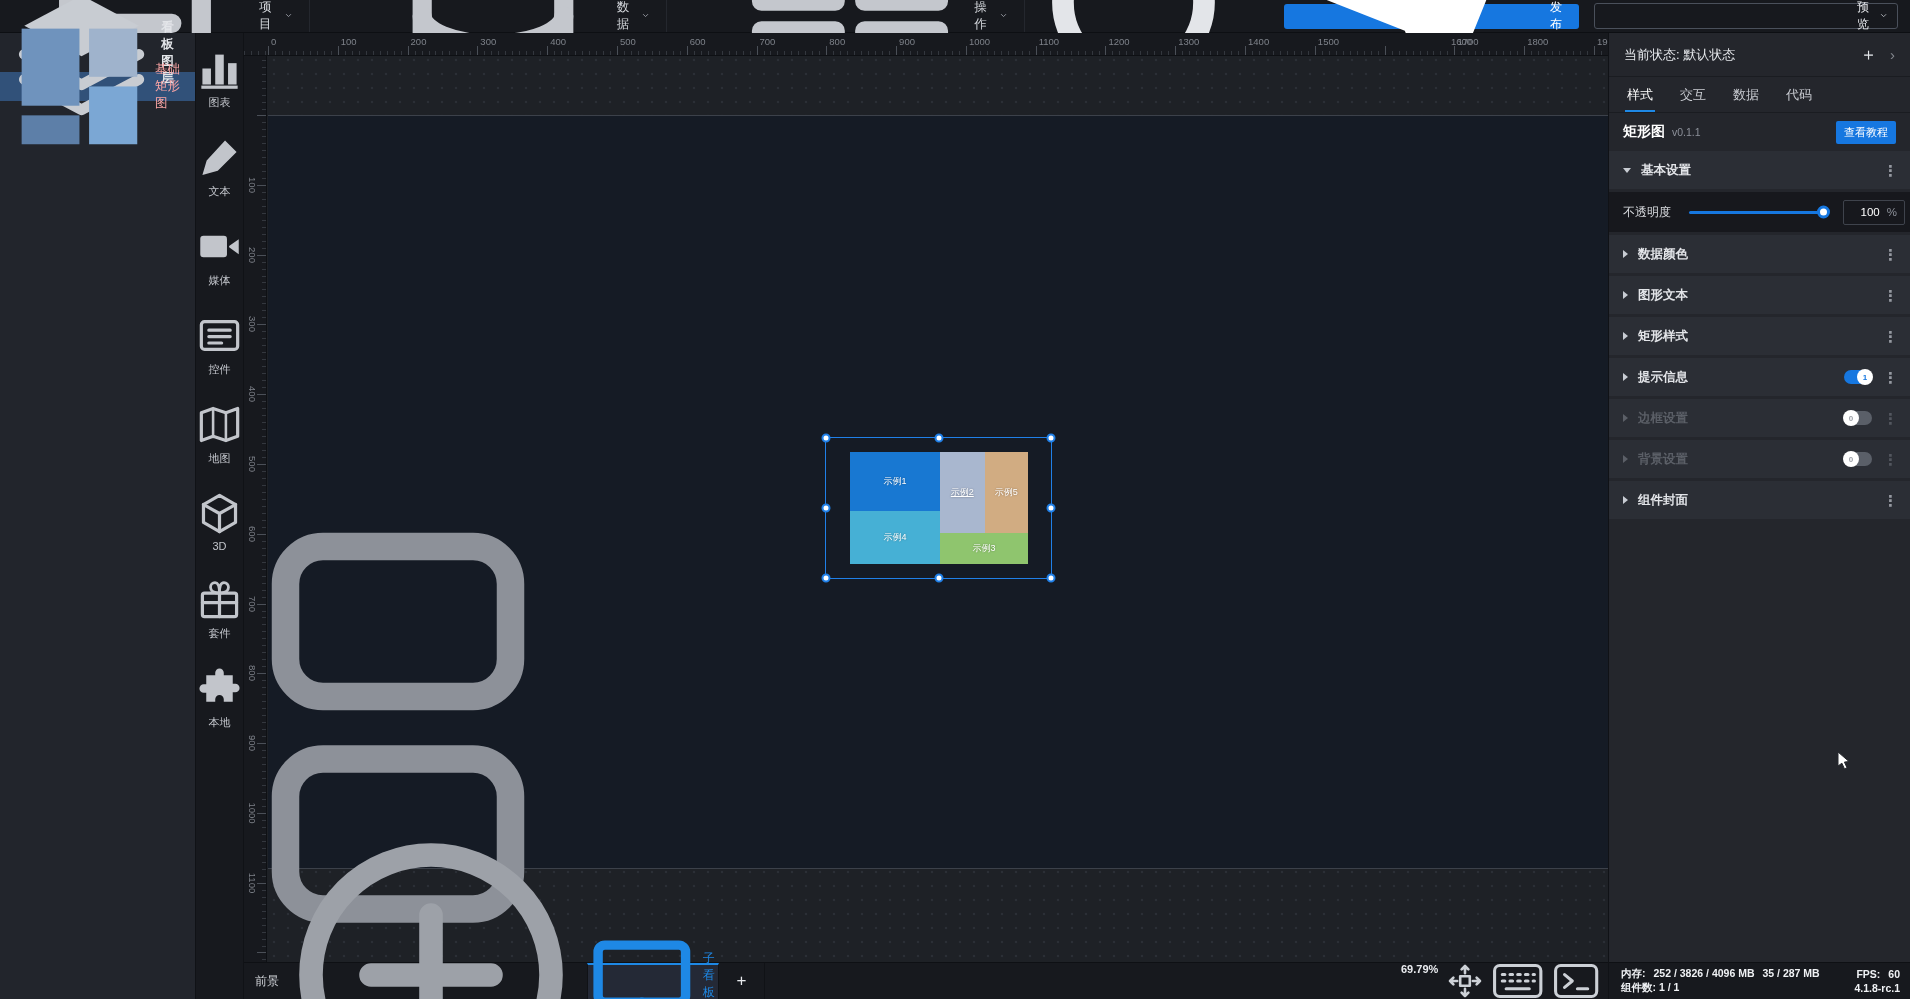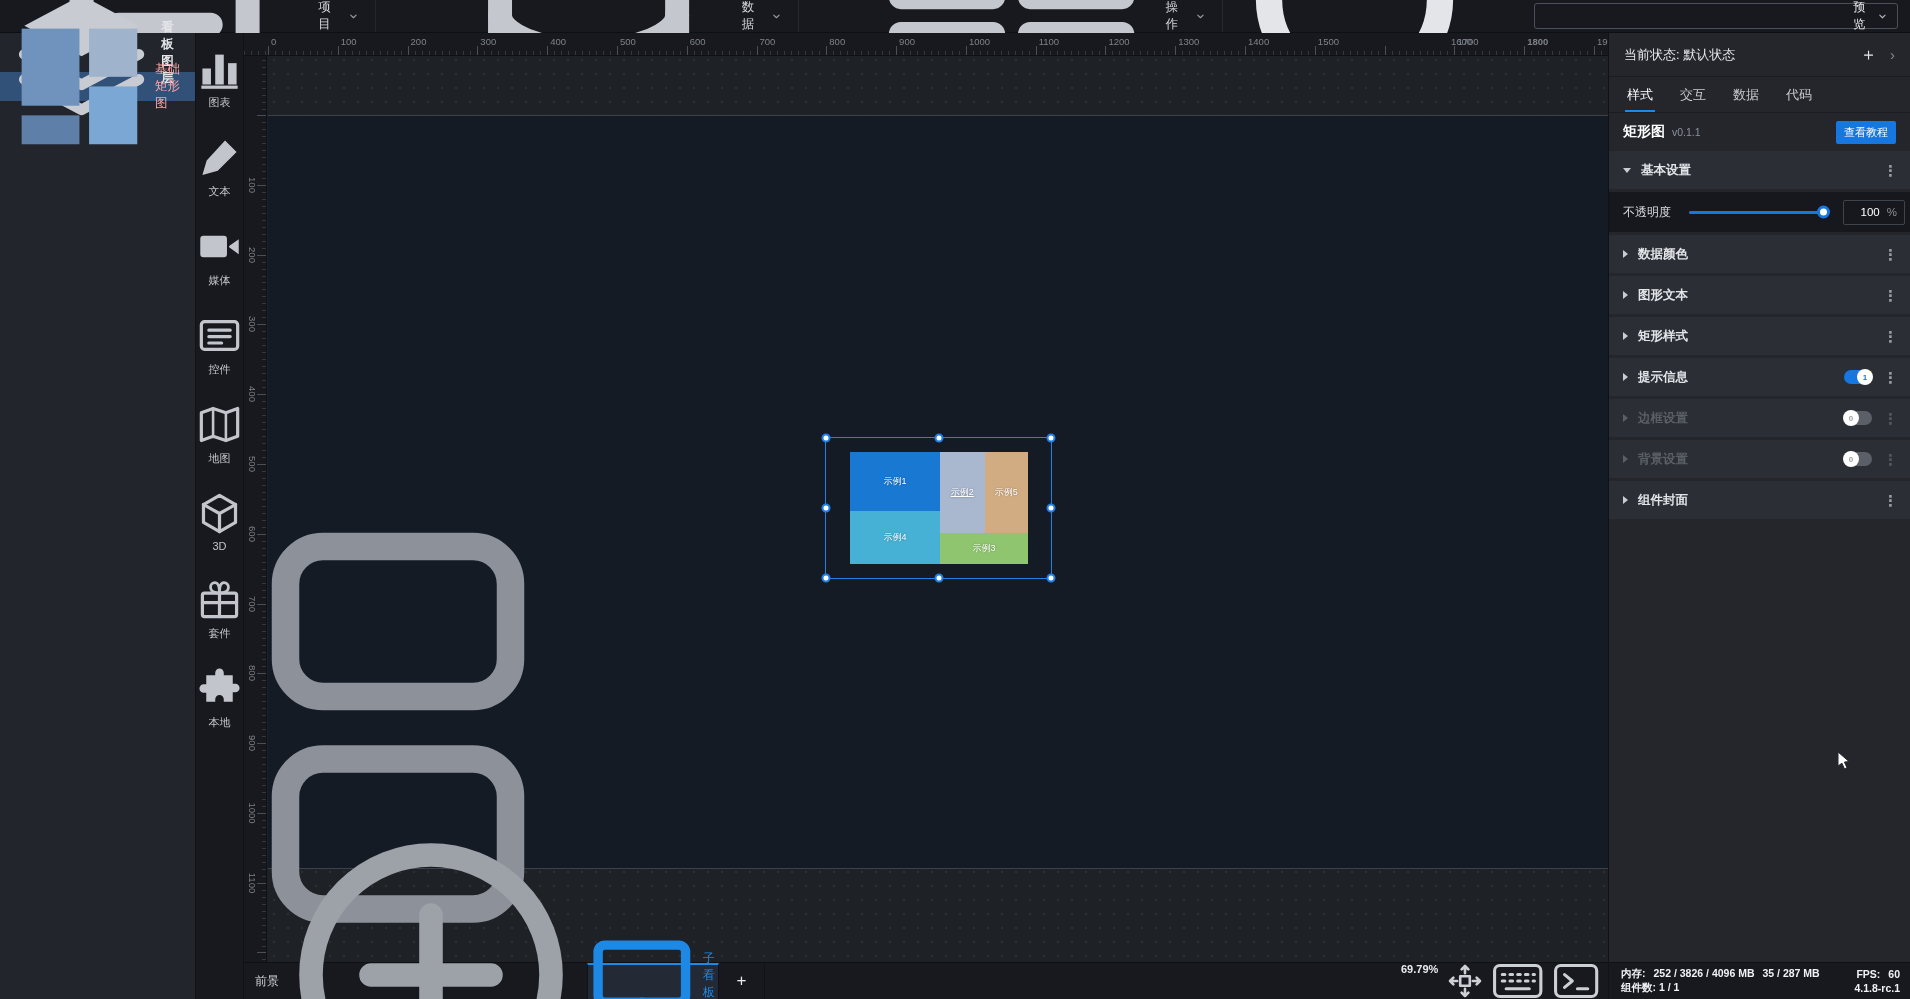--- a/index.html
+++ b/index.html
@@ -178,20 +178,28 @@
           </span>
         </div>
       </div>
     <div class="topbar-right">
       <span class="search-ic" style="display: inline-flex;">
           <svg viewBox="0 0 18 18" fill="none" stroke="currentColor" stroke-width="1.3" stroke-linecap="round" stroke-linejoin="round" style="display:block;width:100%;height:100%">
             <circle cx="8" cy="8" r="5.2" stroke-width="1.6"></circle>
             <path d="M12 12l4 4" stroke-width="1.6"></path>
           </svg>
         </span>
+      <button class="btn-publish">
+        <span style="display: inline-flex;">
+            <svg viewBox="0 0 16 16" fill="none" stroke="currentColor" stroke-width="1.3" stroke-linecap="round" stroke-linejoin="round" style="display:block;width:100%;height:100%">
+              <path d="M1.5 6.8L14.8 1.2 9.3 14.8 7.1 9z" fill="currentColor" stroke="none"></path>
+            </svg>
+          </span>
+        <span>发布</span>
+      </button>
       <button class="btn-preview">
         <span style="display: inline-flex;">
             <svg viewBox="0 0 16 16" fill="none" stroke="currentColor" stroke-width="1.3" stroke-linecap="round" stroke-linejoin="round" style="display:block;width:100%;height:100%">
               <path d="M2 5V2h3M11 2h3v3M14 11v3h-3M5 14H2v-3" stroke-width="1.5"></path>
             </svg>
           </span>
         <span>预览</span>
         <span class="chev" style="display: inline-flex; width: 9px;">
             <svg viewBox="0 0 10 10" fill="none" stroke="currentColor" stroke-width="1.3" stroke-linecap="round" stroke-linejoin="round" style="display:block;width:100%;height:100%">
               <path d="M2 3.5l3 3 3-3"></path>
@@ -315,21 +323,21 @@
           <span class="lbl" style="left: 585.32px;">800</span>
           <span class="lbl" style="left: 655.11px;">900</span>
           <span class="lbl" style="left: 724.9px;">1000</span>
           <span class="lbl" style="left: 794.69px;">1100</span>
           <span class="lbl" style="left: 864.48px;">1200</span>
           <span class="lbl" style="left: 934.27px;">1300</span>
           <span class="lbl" style="left: 1004.06px;">1400</span>
           <span class="lbl" style="left: 1073.85px;">1500</span>
           <span class="lbl" style="left: 1207px; text-align: center;">1600</span>
           <span class="lbl" style="left: 1213.43px;">1700</span>
-          <span class="lbl" style="left: 1283.22px; font-weight: bold;">1800</span>
+          <span class="lbl" style="left: 1283.22px;">1800</span>
           <span class="lbl" style="left: 1353.01px;">1900</span>
         </div>
       <div class="ruler-v" id="rulerV">
           <span class="lbl" style="top: 128.79px;">100</span>
           <span class="lbl" style="top: 198.58px;">200</span>
           <span class="lbl" style="top: 268.37px;">300</span>
           <span class="lbl" style="top: 338.16px;">400</span>
           <span class="lbl" style="top: 407.95px;">500</span>
           <span class="lbl" style="top: 477.74px;">600</span>
           <span class="lbl" style="top: 547.53px;">700</span>

